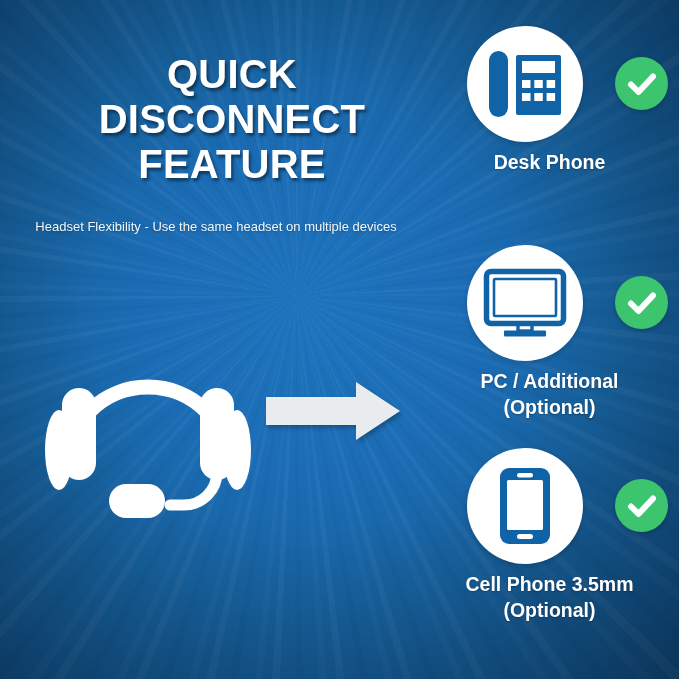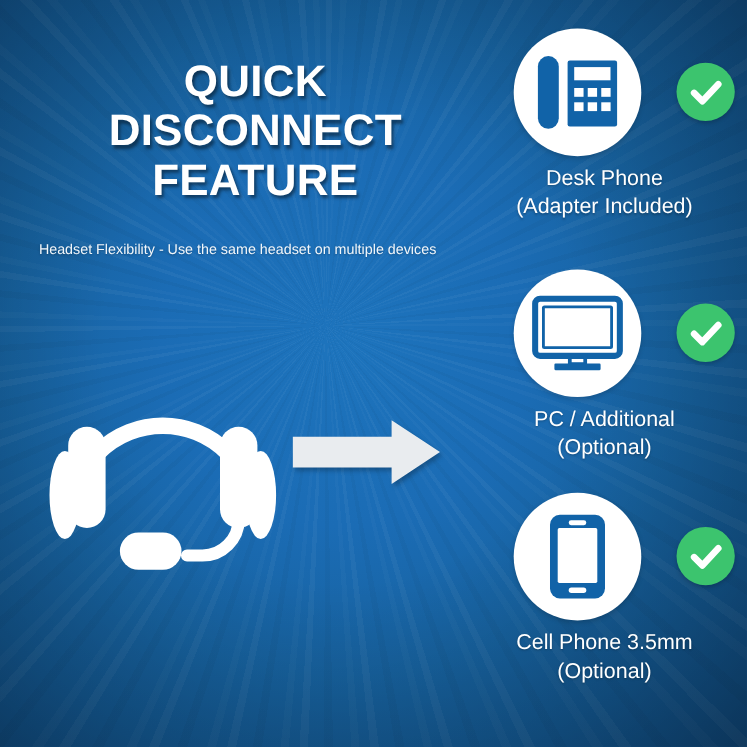--- a/index.html
+++ b/index.html
@@ -150,20 +150,21 @@
   .device-label {
     position: absolute;
     left: 0;
     top: 124px;
     width: 259px;
     text-align: center;
     color: #ffffff;
     font-size: 19.5px;
     line-height: 1.32;
     text-shadow: 0 1px 2px rgba(0,0,0,0.28);
+    font-weight: bold;
   }
   .device-label .sub { display: block; }
 </style>
 </head>
 <body>
 
 <div class="canvas">
 
   <div class="rays"></div>
   <div class="vignette"></div>
@@ -223,21 +224,20 @@
       </div>
 
       <div class="check-badge">
         <svg viewBox="0 0 34 34" width="34" height="34" aria-hidden="true">
           <path d="M6 17.5 L13.5 25 L28 9.5" fill="none" stroke="#ffffff" stroke-width="6" stroke-linecap="round" stroke-linejoin="round"></path>
         </svg>
       </div>
 
       <div class="device-label">
         <span>Desk Phone</span>
-        <span class="sub">(Adapter Included)</span>
       </div>
     </div>
 
     <div class="device-row" id="row-pc">
 
       <div class="icon-circle">
         <svg viewBox="0 0 84 70" width="84" height="70" aria-hidden="true">
 
           <rect x="3.5" y="3.5" width="77" height="52" rx="4.5" fill="none" stroke="#1163a8" stroke-width="5.5"></rect>
 

